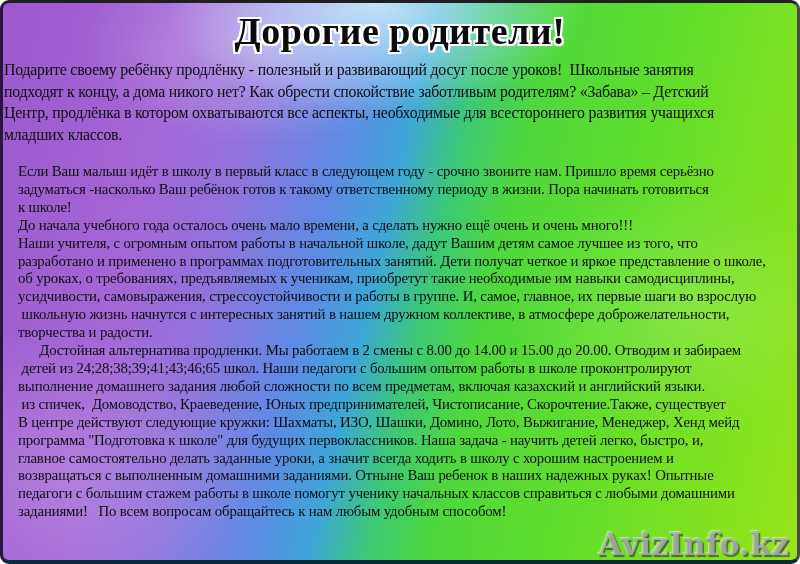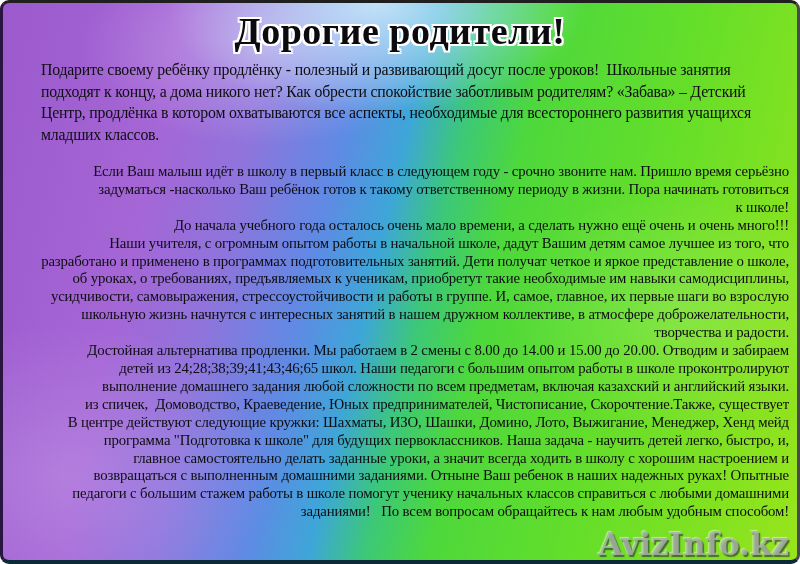--- a/index.html
+++ b/index.html
@@ -44,33 +44,31 @@
     font-weight: bold;
     letter-spacing: 0.5px;
     color: #0a0a0f;
     text-shadow:
       -2px -2px 0 #ffffff, 2px -2px 0 #ffffff,
       -2px  2px 0 #ffffff, 2px  2px 0 #ffffff,
       -2px  0   0 #ffffff, 2px  0   0 #ffffff,
        0   -2px 0 #ffffff, 0    2px 0 #ffffff;
   }
   .intro {
-    padding: 0 10px 0 15px;
+    padding: 0 10px 0 1px;
     font-size: 15.8px;
     line-height: 21.5px;
     letter-spacing: -0.2px;
     margin-bottom: 18px;
-    margin-left: 23px;
   }
   .bodytext {
     padding: 0 8px 0 15px;
     font-size: 14.8px;
     line-height: 17.9px;
     letter-spacing: -0.15px;
-    text-align: right;
   }
   .line {
     white-space: pre;
     overflow: hidden;
   }
   .watermark {
     position: absolute;
     right: 8px;
     bottom: -2px;
     font-family: "DejaVu Serif", serif;

